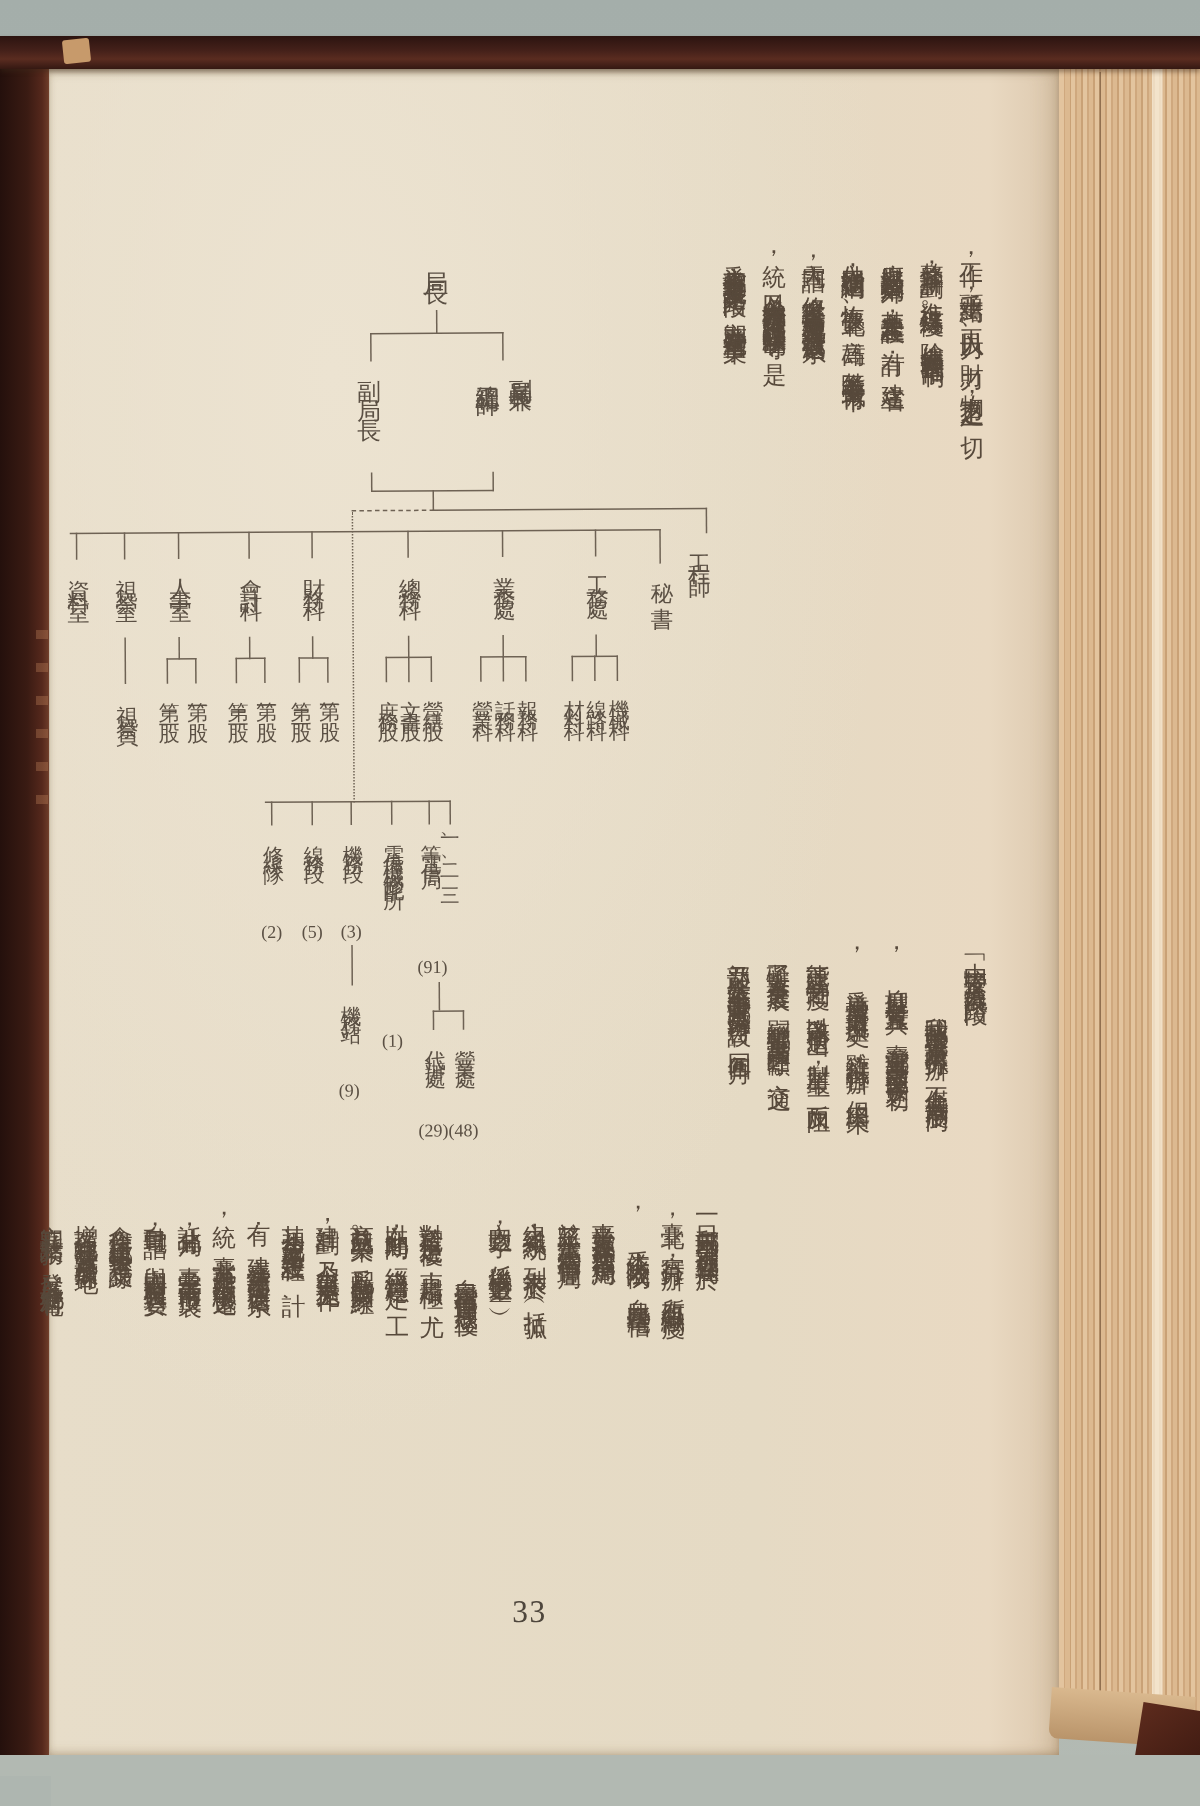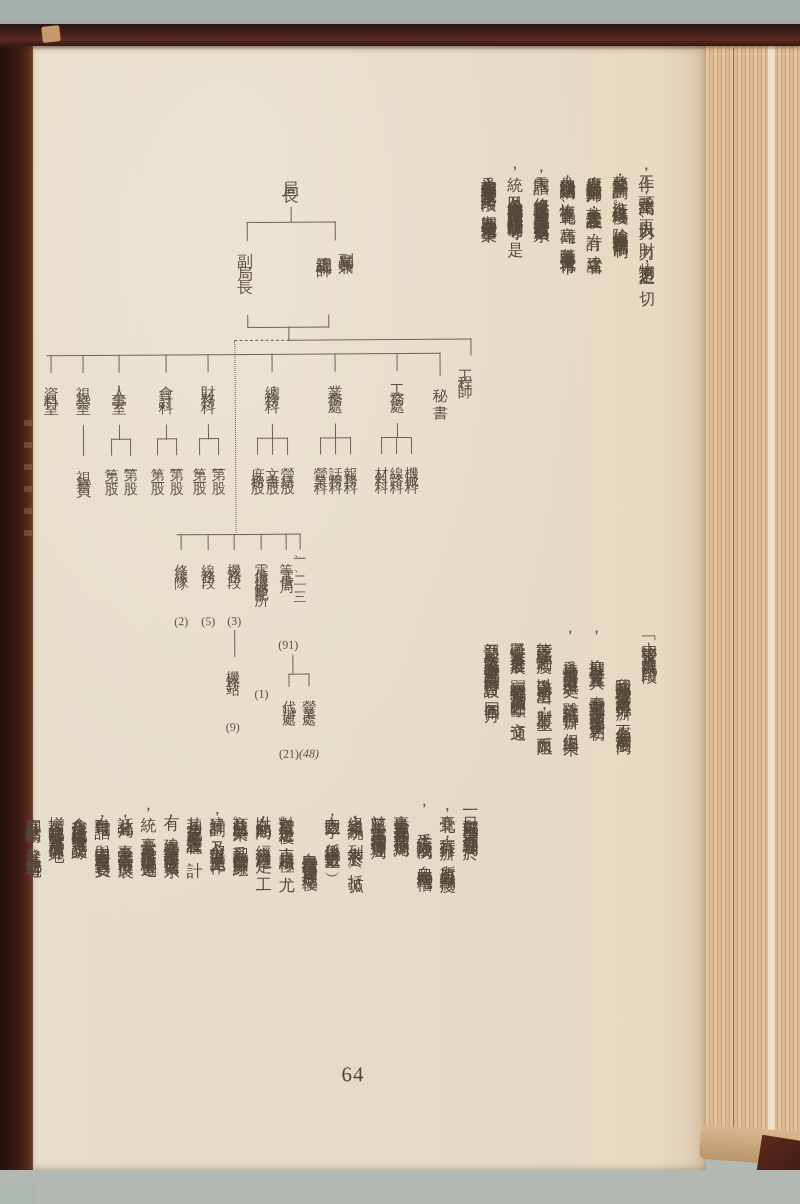--- a/index.html
+++ b/index.html
@@ -168,22 +168,22 @@
       <div class="oc-label" style="left: 277px; top: 551px; font-size: 14px; letter-spacing: 6px; width: 18px; line-height: 18px;">等電信局</div>
       <div class="oc-label" style="left: 223px; top: 658px; font-size: 14px; letter-spacing: 6px; width: 18px; line-height: 18px;">機務站</div>
       <div class="oc-label" style="left: 299px; top: 688px; font-size: 14px; letter-spacing: 6px; width: 18px; line-height: 18px;">營業處</div>
       <div class="oc-label" style="left: 279px; top: 688px; font-size: 14px; letter-spacing: 6px; width: 18px; line-height: 18px;">代辦處</div>
       <div class="oc-num" style="left: 166px; top: 613px;">(2)</div>
       <div class="oc-num" style="left: 193px; top: 613px;">(5)</div>
       <div class="oc-num" style="left: 219px; top: 613px;">(3)</div>
       <div class="oc-num" style="left: 246px; top: 686px;">(1)</div>
       <div class="oc-num" style="left: 273px; top: 637px;">(91)</div>
       <div class="oc-num" style="left: 217px; top: 719px;">(9)</div>
-      <div class="oc-num" style="left: 293px; top: 746px; font-style: italic;">(48)</div>
-      <div class="oc-num" style="left: 273px; top: 746px;">(21)</div>
+      <div class="oc-num" style="left: 293px; top: 746px;">(48)</div>
+      <div class="oc-num" style="left: 273px; top: 746px;">(29)</div>
       <div class="ln" style="left: 293px; top: 206px; width: 1px; height: 16px;"></div>
       <div class="ln" style="left: 249px; top: 221px; width: 89px; height: 1px;"></div>
       <div class="ln" style="left: 249px; top: 221px; width: 1px; height: 19px;"></div>
       <div class="ln" style="left: 337px; top: 221px; width: 1px; height: 19px;"></div>
       <div class="ln" style="left: 249px; top: 314px; width: 1px; height: 13px;"></div>
       <div class="ln" style="left: 330px; top: 314px; width: 1px; height: 13px;"></div>
       <div class="ln" style="left: 249px; top: 326px; width: 82px; height: 1px;"></div>
       <div class="ln" style="left: 290px; top: 326px; width: 1px; height: 14px;"></div>
       <div class="ln dash" style="left: 236px; top: 339px; width: 55px; height: 1px;"></div>
       <div class="ln" style="left: 290px; top: 339px; width: 183px; height: 1px;"></div>
@@ -233,14 +233,14 @@
       <div class="ln" style="left: 234px; top: 533px; width: 1px; height: 16px;"></div>
       <div class="ln" style="left: 261px; top: 533px; width: 1px; height: 16px;"></div>
       <div class="ln" style="left: 286px; top: 533px; width: 1px; height: 16px;"></div>
       <div class="ln" style="left: 300px; top: 533px; width: 1px; height: 16px;"></div>
       <div class="ln" style="left: 234px; top: 629px; width: 1px; height: 27px;"></div>
       <div class="ln" style="left: 292px; top: 654px; width: 1px; height: 19px;"></div>
       <div class="ln" style="left: 288px; top: 673px; width: 21px; height: 1px;"></div>
       <div class="ln" style="left: 288px; top: 673px; width: 1px; height: 13px;"></div>
       <div class="ln" style="left: 308px; top: 673px; width: 1px; height: 13px;"></div>
     </div>
-  <div id="page-num">64</div>
+  <div id="page-num">33</div>
 </div>
 
 </body></html>

